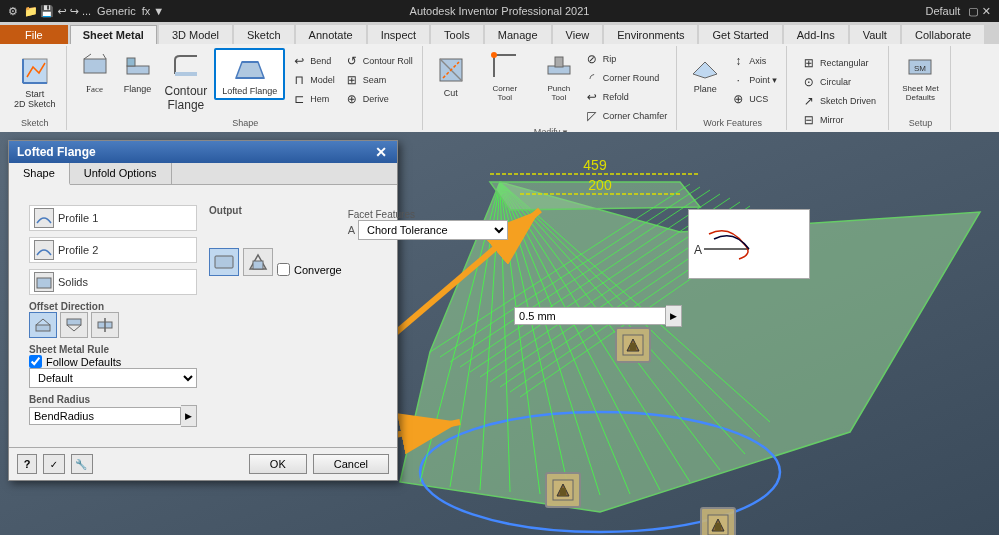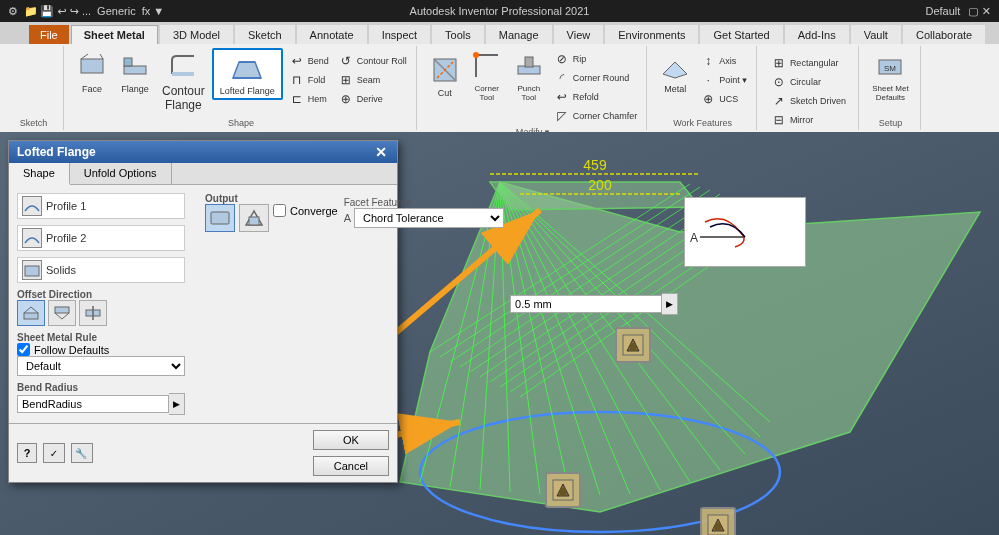--- a/index.html
+++ b/index.html
@@ -33,22 +33,21 @@
       color: #222;
     }
     .ribbon-tab.active {
       background: #f0f0f0;
       border-color: #aaa;
       font-weight: bold;
     }
     .ribbon-tab.file {
       background: #c55a11;
       color: white;
-      padding: 3px 10px;
-      margin-left: 29px;
+      padding: 3px 24px;
     }
     #ribbon-content {
       display: flex;
       height: 88px;
       background: #f0f0f0;
       padding: 2px 4px;
       align-items: stretch;
       gap: 2px;
     }
     .ribbon-group {
@@ -178,23 +177,23 @@
       font-size: 11px;
       cursor: pointer;
       border-right: 1px solid #aaa;
     }
     .dialog-tab.active {
       background: #f0f0f0;
       border-bottom: 2px solid #f0f0f0;
       margin-bottom: -1px;
     }
     #dialog-body {
-      padding: 8px;
-      display: flex;
-      gap: 20px;
+      padding: 20px;
+      display: flex;
+      gap: 12px;
     }
     #dialog-left {
       flex: 1;
       display: flex;
       flex-direction: column;
       gap: 6px;
     }
     #dialog-right {
       width: 190px;
       display: flex;
@@ -285,21 +284,22 @@
       background: white;
       border: 1px solid #aaa;
       display: flex;
       align-items: center;
       justify-content: center;
       margin-top: 4px;
     }
     .output-icons {
       display: flex;
       gap: 4px;
-      align-items: flex-start;
+      align-items: flex-end;
+      margin-top: 32px;
     }
     .output-icon-btn {
       width: 30px;
       height: 28px;
       border: 1px solid #aaa;
       background: #e8e8e8;
       display: flex;
       align-items: center;
       justify-content: center;
       cursor: pointer;
@@ -403,27 +403,40 @@
   <div class="ribbon-tab">Environments</div>
   <div class="ribbon-tab">Get Started</div>
   <div class="ribbon-tab">Add-Ins</div>
   <div class="ribbon-tab">Vault</div>
   <div class="ribbon-tab">Collaborate</div>
 </div>
 
 <div id="ribbon-content" style="display:flex;height:88px;background:#f0f0f0;padding:2px 4px;align-items:stretch;gap:2px;overflow:hidden;">
 
   <div class="ribbon-group">
+    <div class="ribbon-buttons">
+      <div class="ribbon-btn">
+        <div class="ribbon-icon">
+          <svg width="32" height="32" viewBox="0 0 32 32">
+              <rect x="4" y="4" width="24" height="24" fill="#c0d8f0" stroke="#888"></rect>
+              <line x1="4" y1="28" x2="28" y2="28" stroke="#4a7cbf" stroke-width="2"></line>
+              <line x1="4" y1="4" x2="4" y2="28" stroke="#4a7cbf" stroke-width="2"></line>
+              <polyline points="8,22 14,12 20,18 26,8" fill="none" stroke="#f60" stroke-width="1.5"></polyline>
+            </svg>
+        </div>
+        <span>Start<br>2D Sketch</span>
+      </div>
+    </div>
     <div class="ribbon-group-label">Sketch</div>
   </div>
 
   <div class="ribbon-group" style="min-width:220px;">
     <div class="ribbon-buttons" style="align-items:flex-start;gap:3px;">
 
-      <div class="ribbon-btn" style="min-width:30px;">
+      <div class="ribbon-btn" style="min-width:30px;font-family:Liberation Serif, serif;">
         <div class="ribbon-icon">
           <svg width="28" height="28" viewBox="0 0 28 28">
               <rect x="3" y="7" width="22" height="14" fill="#b0c8e0" stroke="#666" stroke-width="1"></rect>
               <line x1="3" y1="7" x2="10" y2="2" stroke="#666"></line>
               <line x1="25" y1="7" x2="22" y2="2" stroke="#666"></line>
             </svg>
         </div>
         <span>Face</span>
       </div>
 
@@ -458,21 +471,21 @@
         <span>Lofted Flange</span>
       </div>
 
       <div class="ribbon-small-row" style="margin-top:4px;">
         <div class="ribbon-small-btn">
           <div class="ribbon-icon-small">↩</div>
           <span>Bend</span>
         </div>
         <div class="ribbon-small-btn">
           <div class="ribbon-icon-small">⊓</div>
-          <span>Fold</span>
+          <span>Model</span>
         </div>
         <div class="ribbon-small-btn">
           <div class="ribbon-icon-small">⊏</div>
           <span>Hem</span>
         </div>
       </div>
       <div class="ribbon-small-row" style="margin-top:4px;">
         <div class="ribbon-small-btn">
           <div class="ribbon-icon-small">↺</div>
           <span>Contour Roll</span>
@@ -485,21 +498,21 @@
           <div class="ribbon-icon-small">⊕</div>
           <span>Derive</span>
         </div>
       </div>
     </div>
     <div class="ribbon-group-label">Shape</div>
   </div>
 
   <div class="ribbon-group" style="min-width:150px;">
     <div class="ribbon-buttons" style="align-items:flex-start;">
-      <div style="display:flex;gap:2px;">
+      <div style="display:flex;gap:14px;">
         <div class="ribbon-btn">
           <div class="ribbon-icon">
             <svg width="28" height="28" viewBox="0 0 28 28">
                 <rect x="3" y="3" width="22" height="22" fill="#b0c8e0" stroke="#666"></rect>
                 <line x1="3" y1="3" x2="25" y2="25" stroke="#888" stroke-width="1.5"></line>
                 <path d="M6 22 L22 6" stroke="#f60" stroke-width="1.5" stroke-dasharray="3,2"></path>
               </svg>
           </div>
           <span>Cut</span>
         </div>
@@ -545,21 +558,21 @@
   </div>
 
   <div class="ribbon-group" style="min-width:100px;">
     <div class="ribbon-buttons" style="align-items:flex-start;">
       <div class="ribbon-btn">
         <div class="ribbon-icon">
           <svg width="28" height="28" viewBox="0 0 28 28">
               <polygon points="2,22 14,10 26,22 14,26" fill="#c0d8f0" stroke="#666" stroke-width="1"></polygon>
             </svg>
         </div>
-        <span>Metal</span>
+        <span>Plane</span>
       </div>
       <div class="ribbon-small-row" style="margin-top:4px;">
         <div class="ribbon-small-btn">
             <div class="ribbon-icon-small">↕</div>
             <span>Axis</span>
           </div>
         <div class="ribbon-small-btn">
             <div class="ribbon-icon-small">·</div>
             <span>Point ▾</span>
           </div>
@@ -827,19 +840,19 @@
         </div>
       </div>
     </div>
 
     <div id="dialog-footer">
       <div class="footer-left">
         <div class="help-btn">?</div>
         <div class="small-icon-btn">✓</div>
         <div class="small-icon-btn">🔧</div>
       </div>
-      <div style="display:flex;gap:6px;flex-direction:column;">
+      <div style="display:flex;gap:6px;">
         <button class="footer-btn">OK</button>
         <button class="footer-btn">Cancel</button>
       </div>
     </div>
   </div>
 </div>
 
 </body></html>

